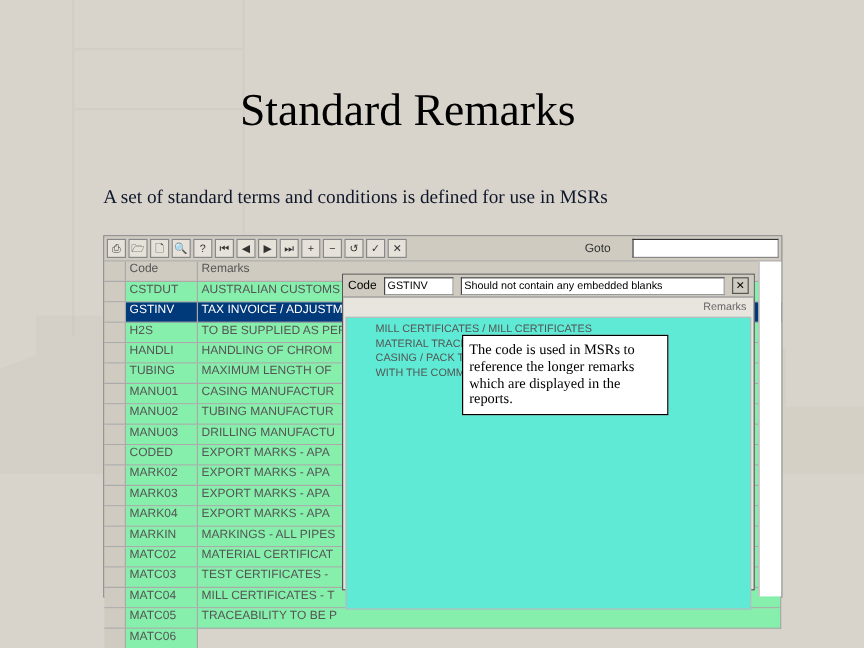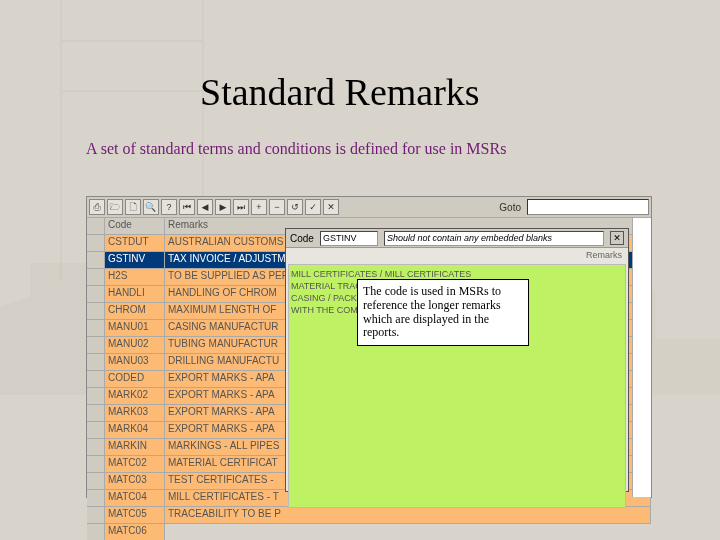--- a/index.html
+++ b/index.html
@@ -21,24 +21,24 @@
   .title {
     position: absolute;
     top: 70px;
     left: 200px;
     font-size: 38px;
     font-weight: normal;
     color: #000;
   }
   .subtitle {
     position: absolute;
-    top: 140px;
+    top: 156px;
     left: 86px;
     font-size: 16px;
-    color: #701a75;
+    color: #0f172a;
   }
   
   .app {
     position: absolute;
     left: 86px;
     top: 196px;
     width: 564px;
     height: 300px;
     background: #d0cbc1;
     border: 1px solid #888;
@@ -61,21 +61,21 @@
     border: 1px solid #888;
     background: #e6e2da;
     display: inline-flex;
     align-items: center;
     justify-content: center;
     font-size: 9px;
     line-height: 1;
     color: #333;
   }
   .toolbar .spacer { flex: 1; }
-  .goto-label { font-size: 10px; margin-left: 12px; margin-right: 4px;}
+  .goto-label { font-size: 10px; margin-left: 12px; margin-right: 16px;}
   .goto-input {
     width: 120px;
     height: 14px;
     background: #fff;
     border: 1px inset #888;
   }
   .grid {
     display: grid;
     grid-template-columns: 18px 60px 1fr;
     font-size: 10px;
@@ -91,21 +91,21 @@
     color: #555;
   }
   .grid .hcell {
     background: #d0cbc1;
     font-weight: normal;
   }
   .grid .rowhdr {
     background: #d0cbc1;
   }
   .grid .cell {
-    background: #fdba74;
+    background: #86efac;
   }
   .grid .cell.sel {
     background: #003a7a;
     color: #fff;
   }
   .right-strip {
     position: absolute;
     right: 0;
     top: 21px;
     width: 18px;
@@ -137,52 +137,52 @@
   .overlay .hdr .field {
     background: #fff;
     border: 1px inset #999;
     height: 13px;
     padding: 0 2px;
     font-size: 9px;
     display: inline-flex;
     align-items: center;
   }
   .overlay .hdr .codebox { width: 52px; }
-  .overlay .hdr .descbox { flex: 1; font-style: italic; }
+  .overlay .hdr .descbox { flex: 1; }
   .overlay .close {
     width: 12px; height: 12px;
     border: 1px solid #555;
     background: #d0cbc1;
     font-size: 9px;
     display: flex; align-items: center; justify-content: center;
   }
   .overlay .toprow {
     padding: 2px 6px;
     color: #666;
     font-size: 9px;
     text-align: right;
   }
   .overlay .body {
     margin: 2px 2px 2px 2px;
-    background: #bef264;
+    background: #5eead4;
     height: 234px;
     border: 1px solid #bbb;
-    padding: 4px 2px;
+    padding: 4px 24px;
     color: #555;
     position: relative;
   }
   .overlay .body .line {
     font-size: 9px;
     white-space: nowrap;
     overflow: hidden;
     height: 12px;
   }
   .callout {
     position: absolute;
-    left: 68px;
+    left: 96px;
     top: 14px;
     width: 160px;
     border: 1px solid #000;
     padding: 5px;
     font-family: "Times New Roman", Times, serif;
     font-size: 12px;
     line-height: 1.15;
     color: #000;
     background: #fff;
   }
@@ -263,21 +263,21 @@
         <div class="rowhdr"></div>
         <div class="cell sel">GSTINV</div>
         <div class="cell sel">TAX INVOICE / ADJUSTMENT note - Australian GST to be shown as a separate line on the invoice</div>
         <div class="rowhdr"></div>
         <div class="cell">H2S</div>
         <div class="cell">TO BE SUPPLIED AS PER</div>
         <div class="rowhdr"></div>
         <div class="cell">HANDLI</div>
         <div class="cell">HANDLING OF CHROM</div>
         <div class="rowhdr"></div>
-        <div class="cell">CHROM</div>
+        <div class="cell">TUBING</div>
         <div class="cell">MAXIMUM LENGTH OF</div>
         <div class="rowhdr"></div>
         <div class="cell">MANU01</div>
         <div class="cell">CASING MANUFACTUR</div>
         <div class="rowhdr"></div>
         <div class="cell">MANU02</div>
         <div class="cell">TUBING MANUFACTUR</div>
         <div class="rowhdr"></div>
         <div class="cell">MANU03</div>
         <div class="cell">DRILLING MANUFACTU</div>

